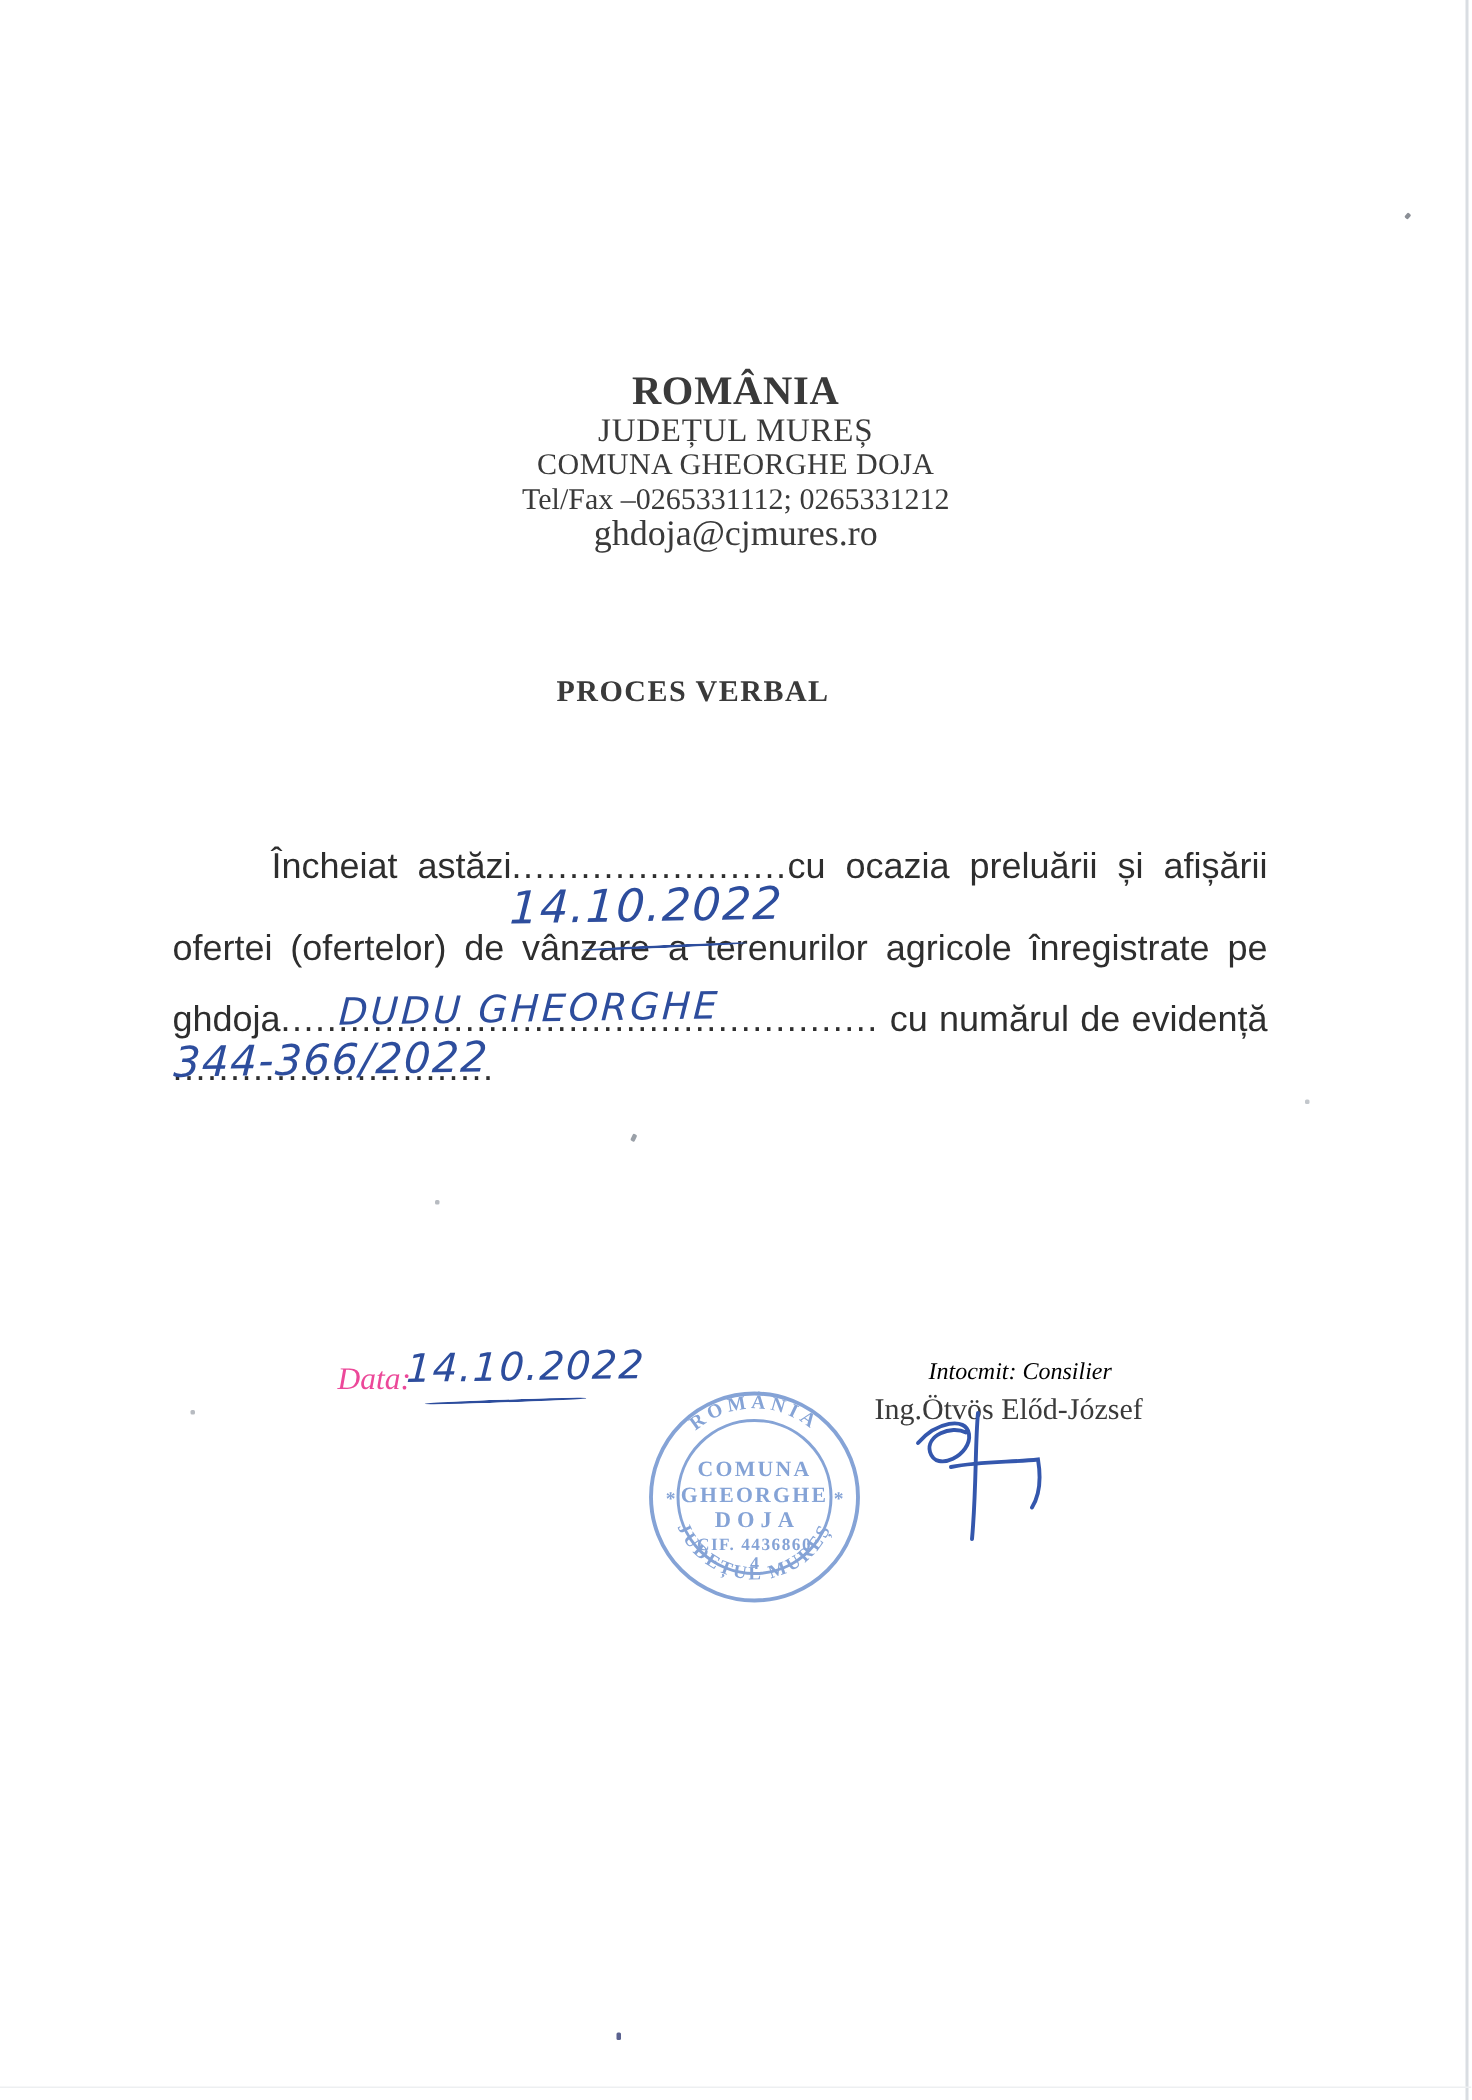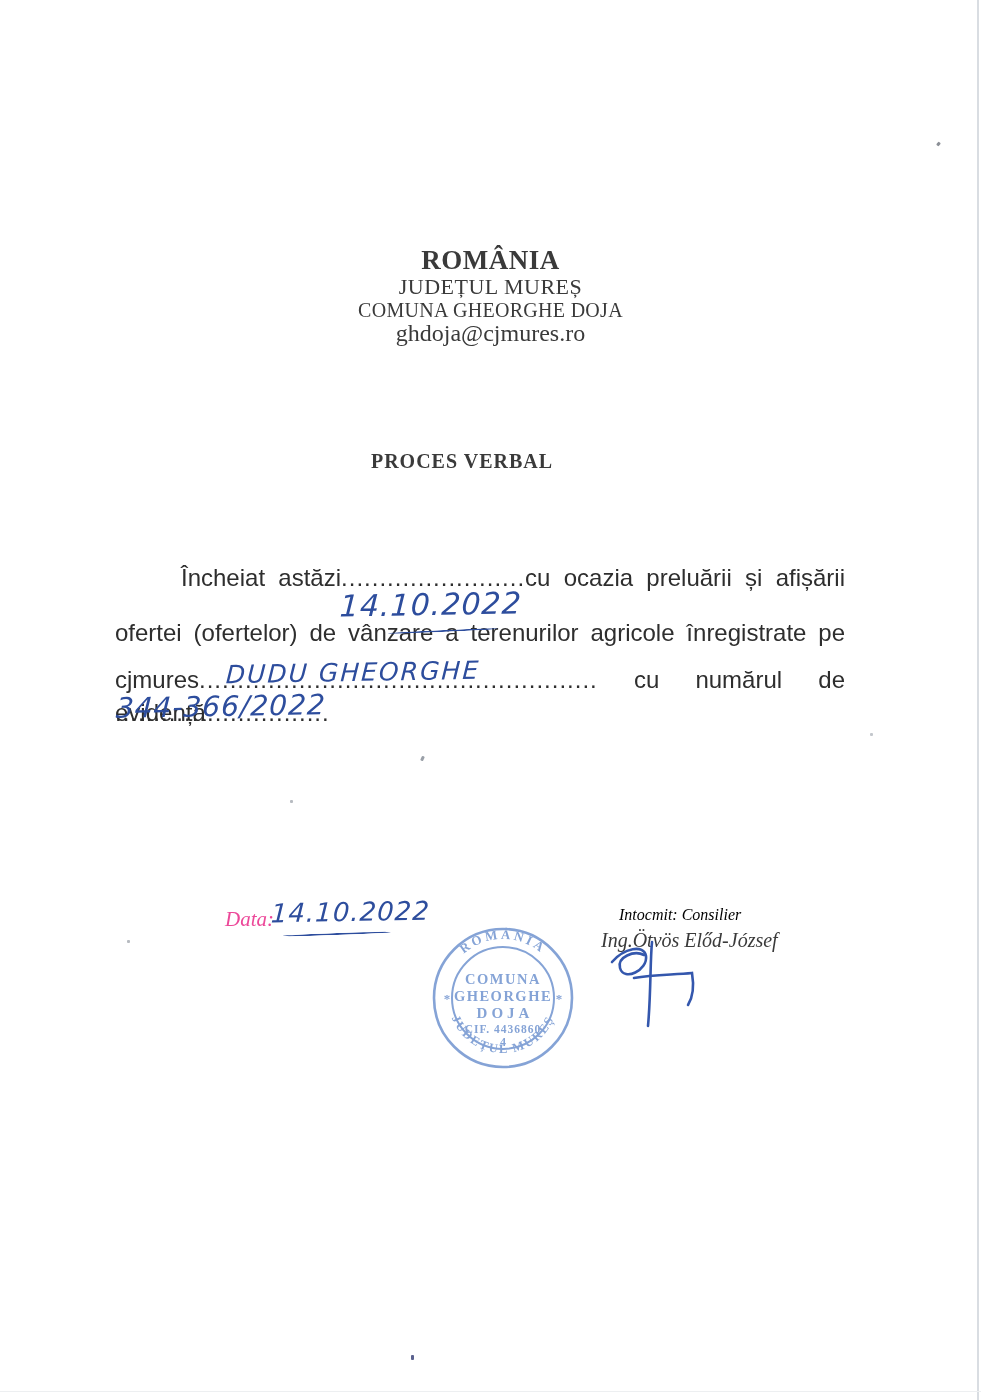--- a/index.html
+++ b/index.html
@@ -40,21 +40,21 @@
   .hw-name{left:226px;top:658px;font-size:25px;letter-spacing:2px;}
   .hw-number{left:116px;top:690px;font-size:28px;letter-spacing:1px;}
   .hw-date2{left:271px;top:897px;font-size:26px;letter-spacing:1px;}
   .penstroke{position:absolute;height:0;border-top:2.5px solid #2d4d9d;border-radius:50%;}
   .ps1{left:388px;top:630px;width:110px;transform:rotate(-2.5deg);}
   .ps2{left:283px;top:933px;width:108px;transform:rotate(-2deg);}
 
   
   .data-label{position:absolute;left:225px;top:907px;font-size:21px;font-style:italic;color:#ec4899;}
   .intocmit1{position:absolute;left:619px;top:906px;font-size:16px;font-style:italic;color:#000000;}
-  .intocmit2{position:absolute;left:601px;top:929px;font-size:20px;font-style:italic;color:#3a3a3a;}
+  .intocmit2{position:absolute;left:583px;top:929px;font-size:20px;color:#3a3a3a;}
 
   
   .stamp{position:absolute;left:432px;top:927px;width:142px;height:142px;opacity:.92;}
   .stamp text{fill:#7b9cd3;font-family:"Liberation Serif", serif;font-weight:bold;}
   .st-arc{font-size:13px;letter-spacing:3px;}
   .st-arcb{font-size:12.5px;letter-spacing:2px;}
   .st-c1,.st-c2{font-size:14.5px;letter-spacing:1.5px;}
   .st-c3{font-size:15px;letter-spacing:4px;}
   .st-cif{font-size:11.5px;letter-spacing:1px;}
   .st-num{font-size:12px;}
@@ -77,30 +77,31 @@
 </style>
 </head>
 <body>
 
 <div class="page">
 
   <div class="header">
     <div class="h-country">ROMÂNIA</div>
     <div class="h-county">JUDEȚUL MUREȘ</div>
     <div class="h-commune">COMUNA GHEORGHE DOJA</div>
+    <div class="h-telfax">Tel/Fax –0265331112; 0265331212</div>
     <div class="h-email">ghdoja@cjmures.ro</div>
   </div>
 
   <div class="title">PROCES VERBAL</div>
 
   <div class="bline l1 just"><span>Încheiat astăzi</span><span class="dots">........................</span><span>cu ocazia preluării și afișării</span></div>
 
   <div class="bline l2 just">ofertei (ofertelor) de vânzare a terenurilor agricole înregistrate pe</div>
 
-  <div class="bline l3 just"><span>cjmures</span><span class="dots">....................................................</span><span> cu numărul de evidență</span></div>
+  <div class="bline l3 just"><span>ghdoja</span><span class="dots">....................................................</span><span> cu numărul de evidență</span></div>
 
   <div class="bline l4"><span class="dots">............................</span></div>
 
   <div class="hw hw-date1">14.10.2022</div>
   <div class="penstroke ps1"></div>
   <div class="hw hw-name">DUDU GHEORGHE</div>
   <div class="hw hw-number">344-366/2022</div>
 
   <div class="data-label">Data:</div>
   <div class="hw hw-date2">14.10.2022</div>

